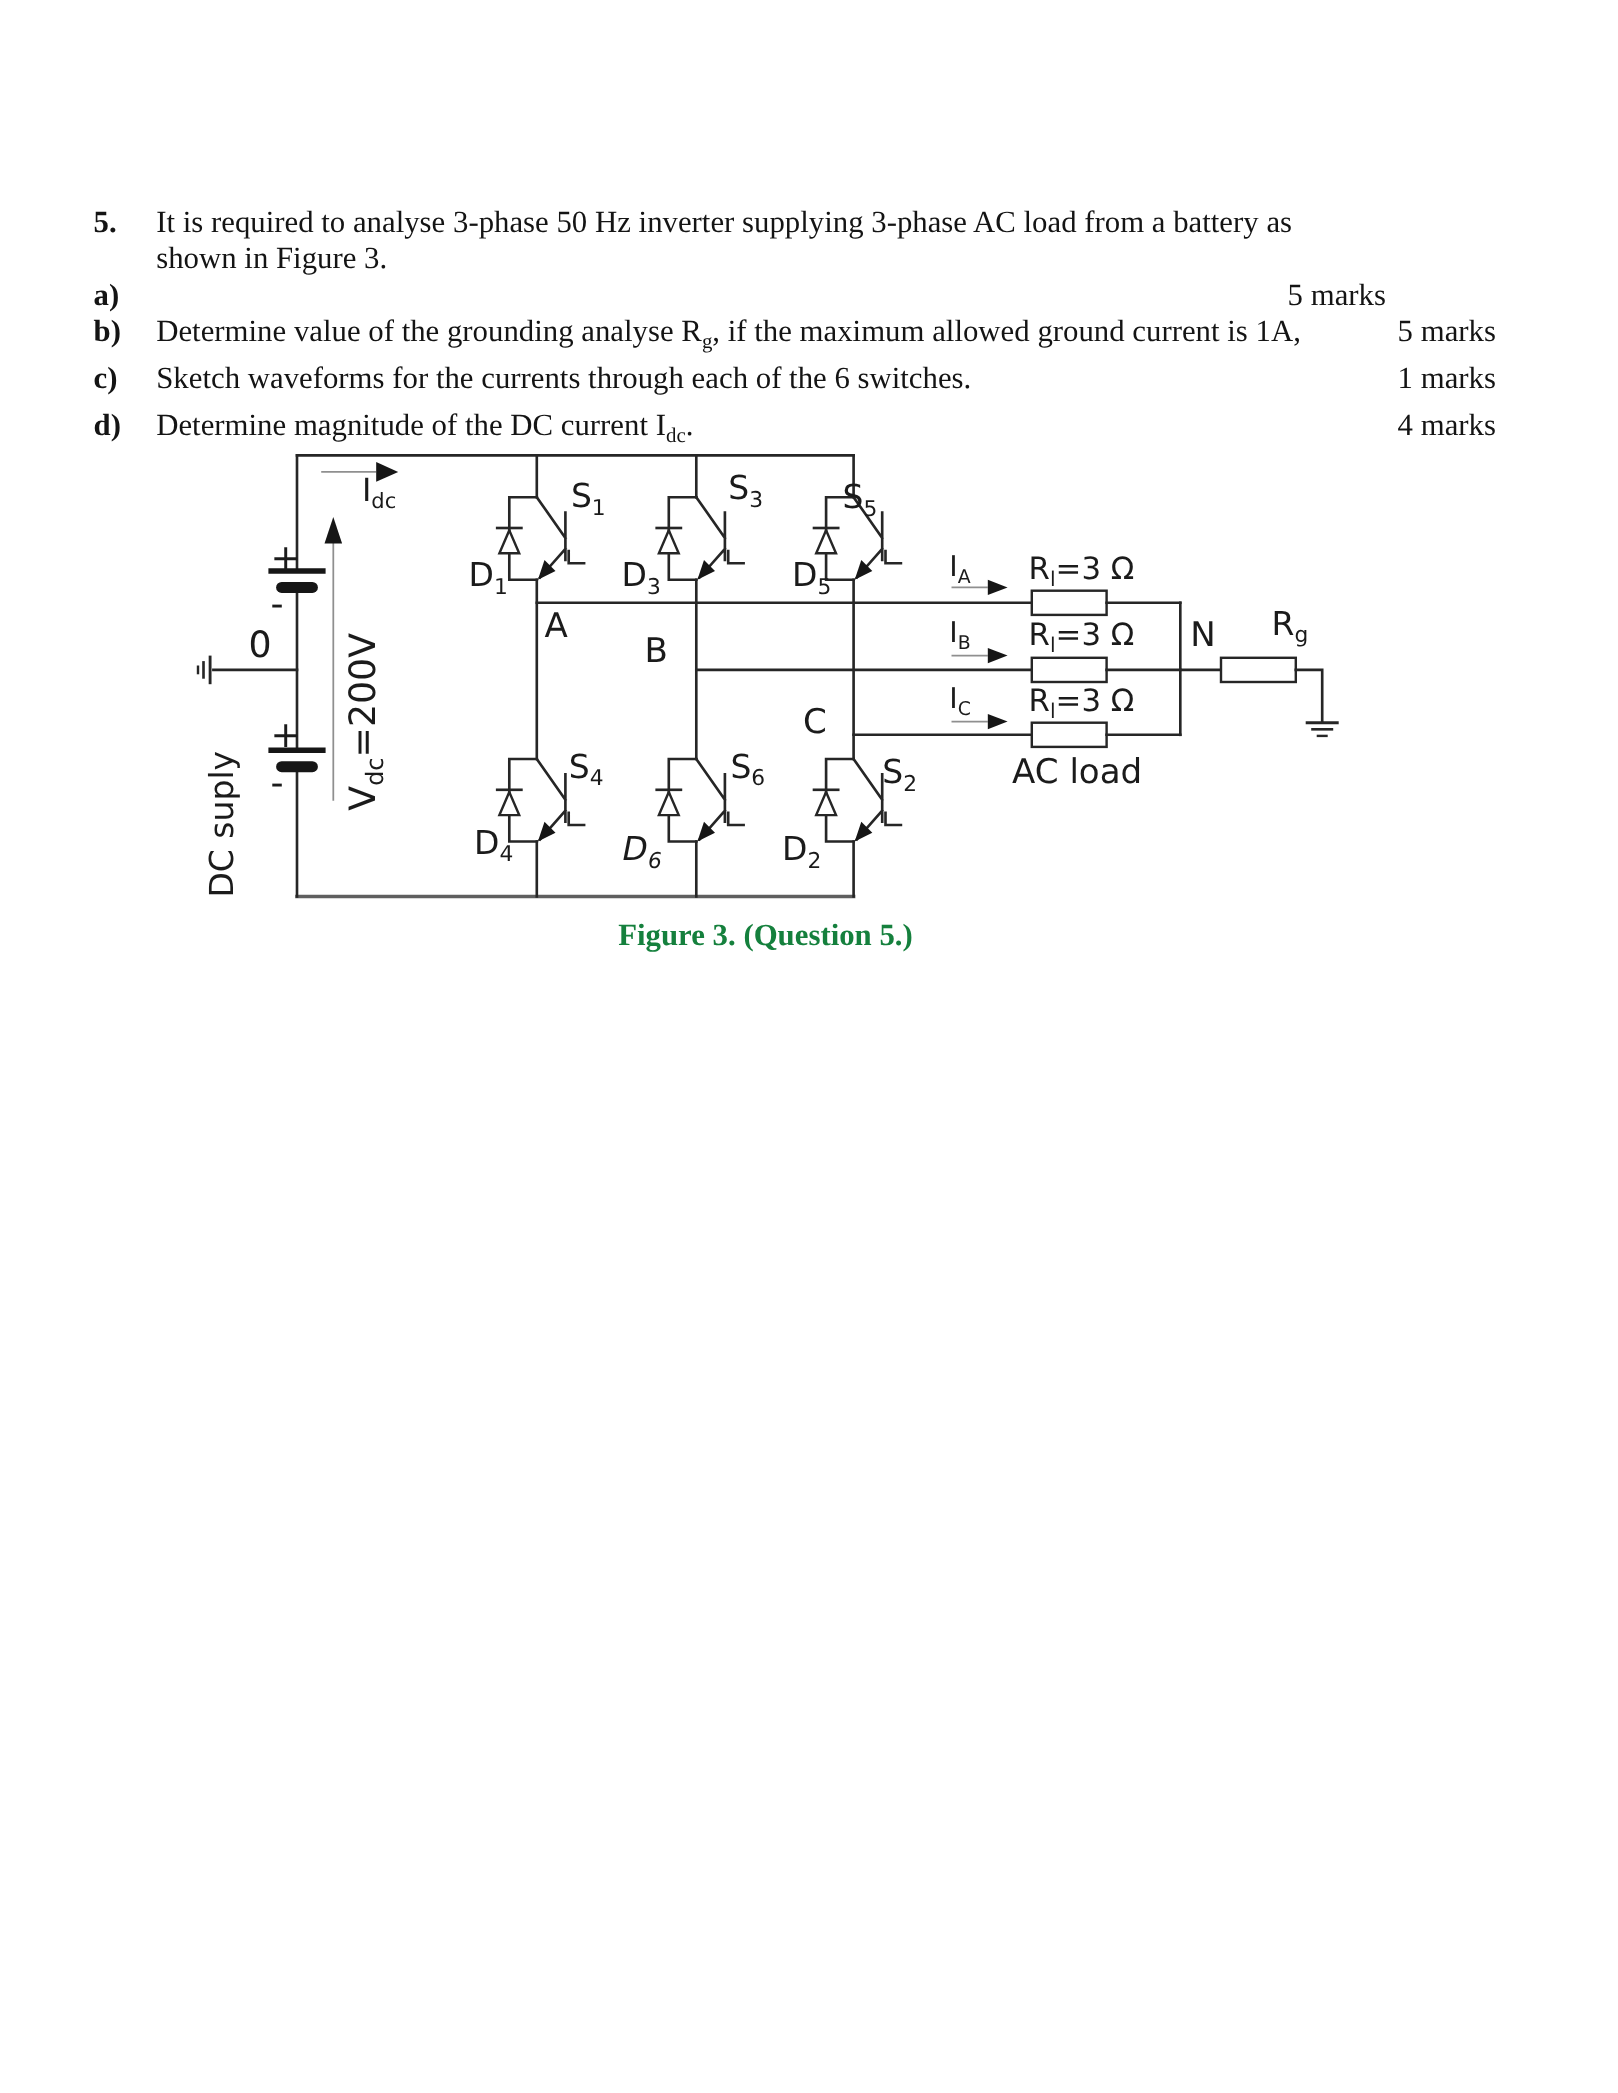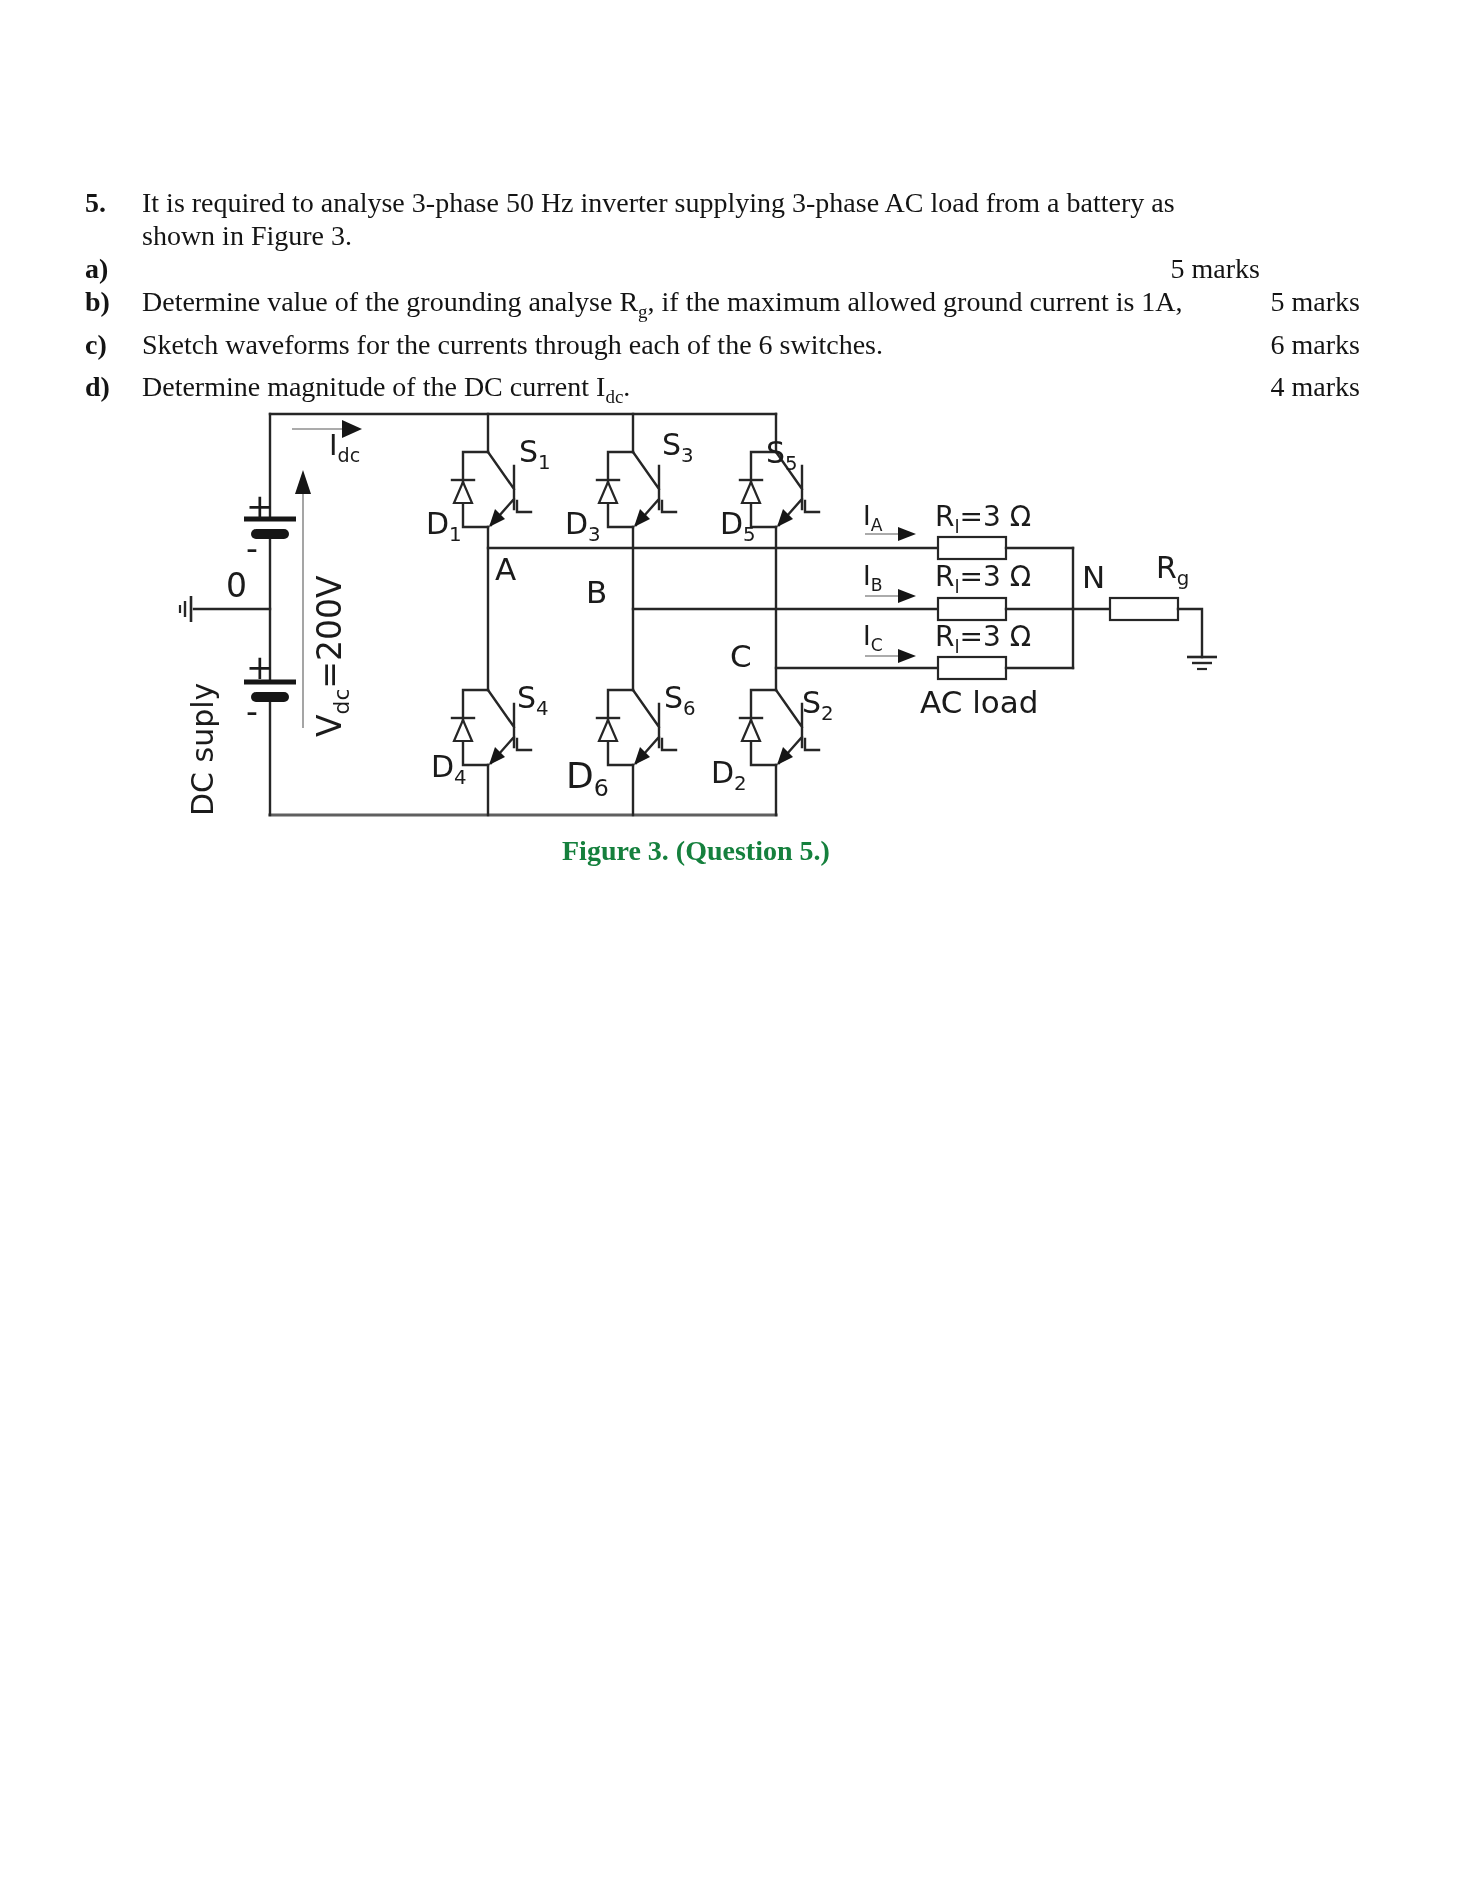--- a/index.html
+++ b/index.html
@@ -51,21 +51,21 @@
 
     <div class="qrow">
       <div class="qlabel">b)</div>
       <div class="qtext"><span>Determine value of the grounding analyse R</span><sub>g</sub><span>, if the maximum allowed ground current is 1A,</span></div>
       <div class="qmarks">5 marks</div>
     </div>
 
     <div class="qrow">
       <div class="qlabel">c)</div>
       <div class="qtext"><span>Sketch waveforms for the currents through each of the 6 switches.</span><sub></sub><span></span></div>
-      <div class="qmarks">6 marks</div>
+      <div class="qmarks">1 marks</div>
     </div>
 
     <div class="qrow">
       <div class="qlabel">d)</div>
       <div class="qtext"><span>Determine magnitude of the DC current I</span><sub>dc</sub><span>.</span></div>
       <div class="qmarks">4 marks</div>
     </div>
   </div>
 
   <svg class="circ" width="1471" height="1903" viewBox="0 0 1471 1903">
@@ -208,21 +208,21 @@
   <div class="fl" style="left:662px; top:430px; font-size:30px;"><span>S</span><sub>3</sub></div>
   <div class="fl" style="left:766px; top:438px; font-size:30px;"><span>S</span><sub>5</sub></div>
   <div class="fl" style="left:517px; top:683px; font-size:30px;"><span>S</span><sub>4</sub></div>
   <div class="fl" style="left:664px; top:683px; font-size:30px;"><span>S</span><sub>6</sub></div>
   <div class="fl" style="left:802px; top:688px; font-size:30px;"><span>S</span><sub>2</sub></div>
 
   <div class="fl" style="left:426px; top:509px; font-size:30px;"><span>D</span><sub>1</sub></div>
   <div class="fl" style="left:565px; top:509px; font-size:30px;"><span>D</span><sub>3</sub></div>
   <div class="fl" style="left:720px; top:509px; font-size:30px;"><span>D</span><sub>5</sub></div>
   <div class="fl" style="left:431px; top:752px; font-size:30px;"><span>D</span><sub>4</sub></div>
-  <div class="fl" style="left:566px; top:758px; font-size:36px;"><span>D</span><sub>6</sub></div>
+  <div class="fl" style="left:566px; top:758px; font-size:30px;font-style:italic;"><span>D</span><sub>6</sub></div>
   <div class="fl" style="left:711px; top:758px; font-size:30px;"><span>D</span><sub>2</sub></div>
 
   <div class="fl" style="left:495px; top:554px; font-size:31px;">A</div>
   <div class="fl" style="left:586px; top:577px; font-size:31px;">B</div>
   <div class="fl" style="left:730px; top:641px; font-size:31px;">C</div>
   <div class="fl" style="left:1082px; top:562px; font-size:31px;">N</div>
 
   <div class="fl" style="left:863px; top:503px; font-size:26px;"><span>I</span><sub>A</sub></div>
   <div class="fl" style="left:863px; top:563px; font-size:26px;"><span>I</span><sub>B</sub></div>
   <div class="fl" style="left:863px; top:623px; font-size:26px;"><span>I</span><sub>C</sub></div>

